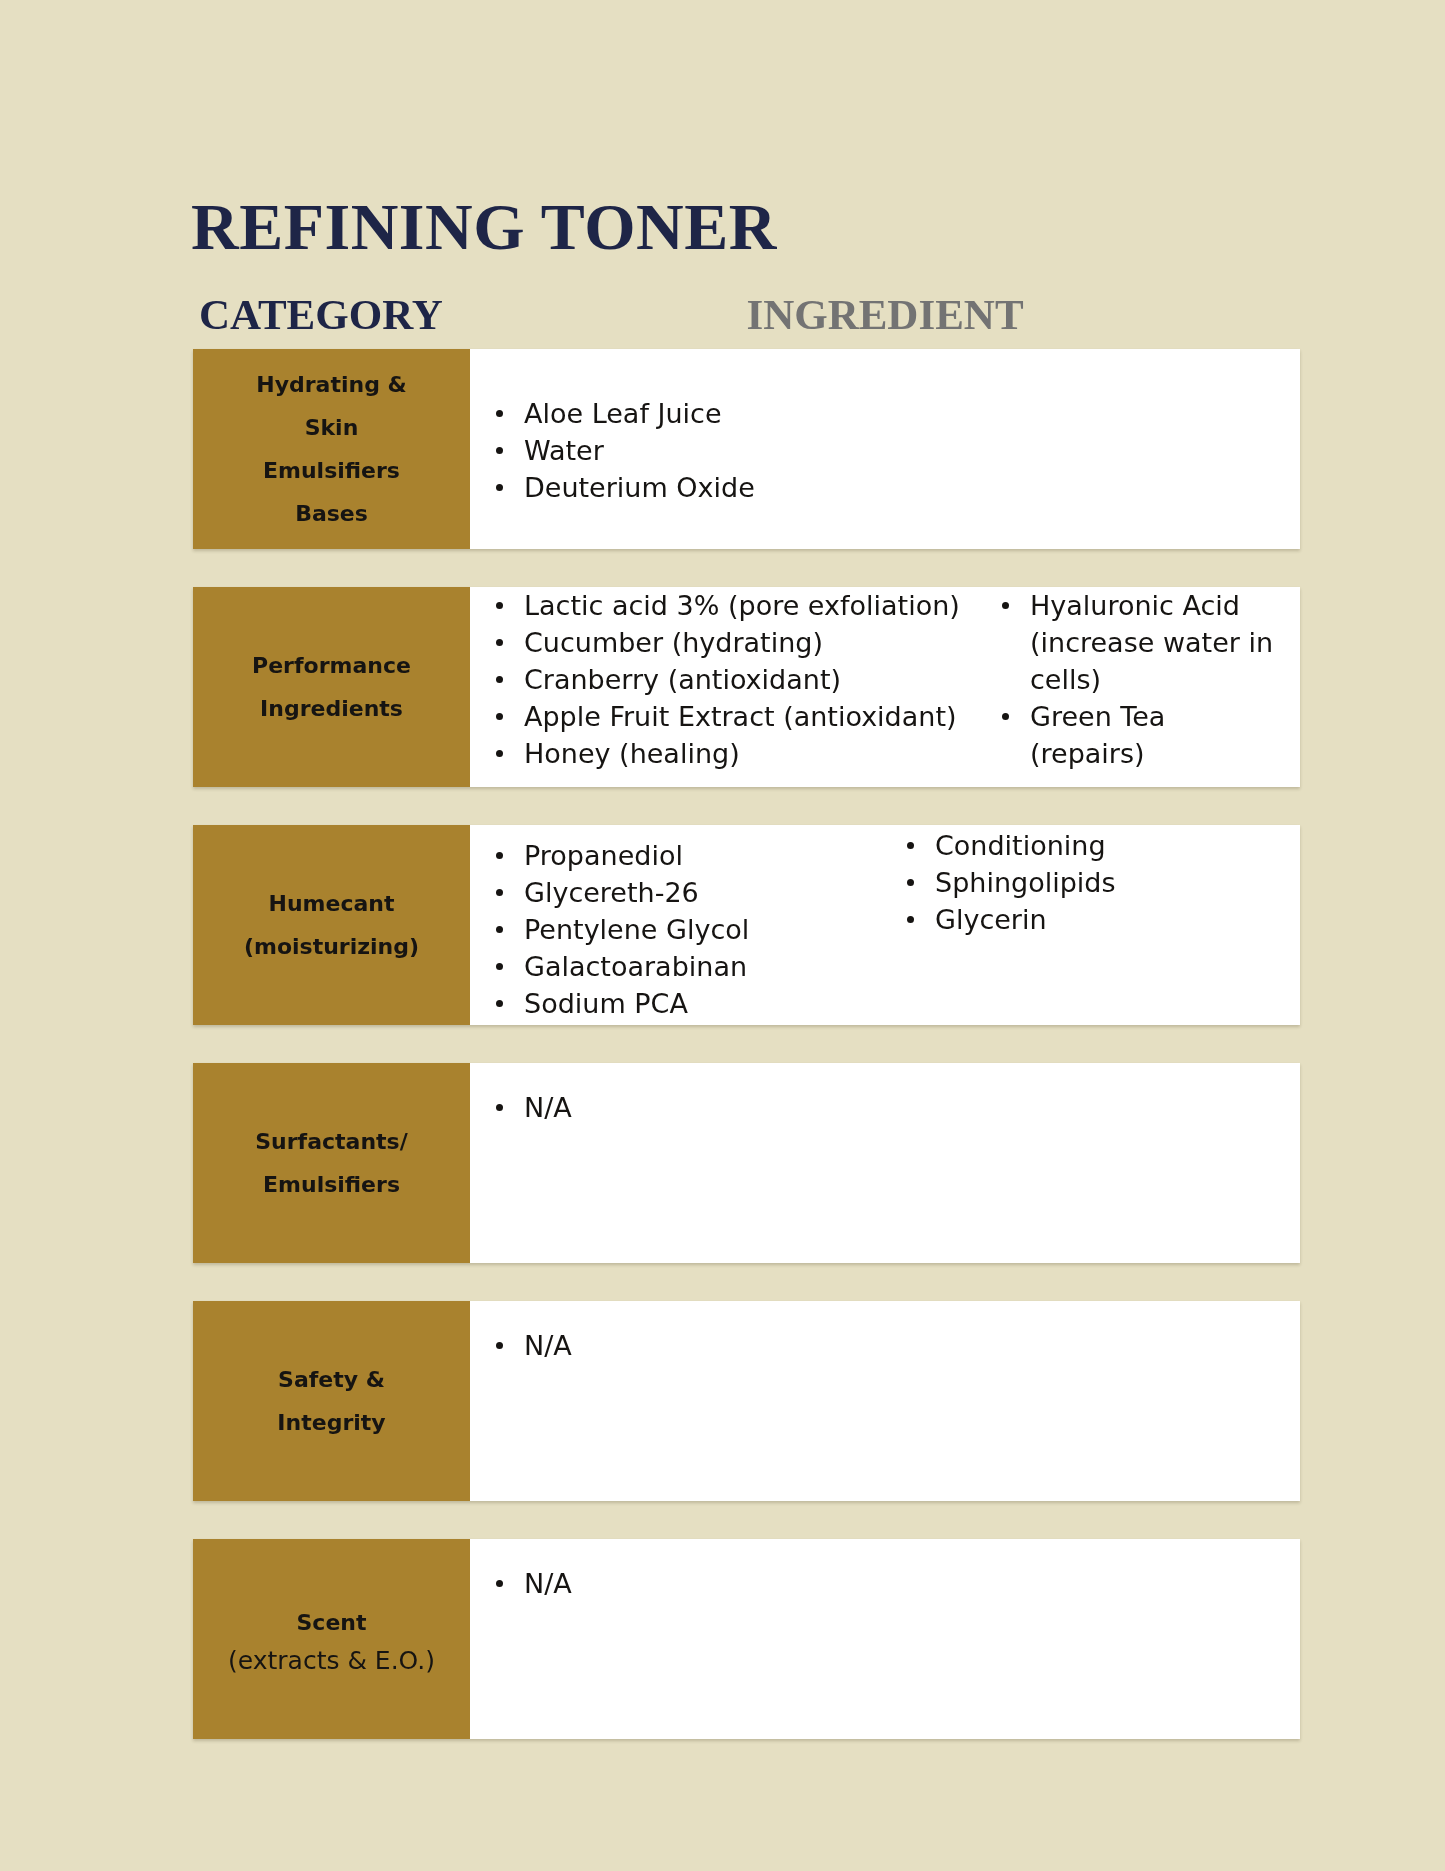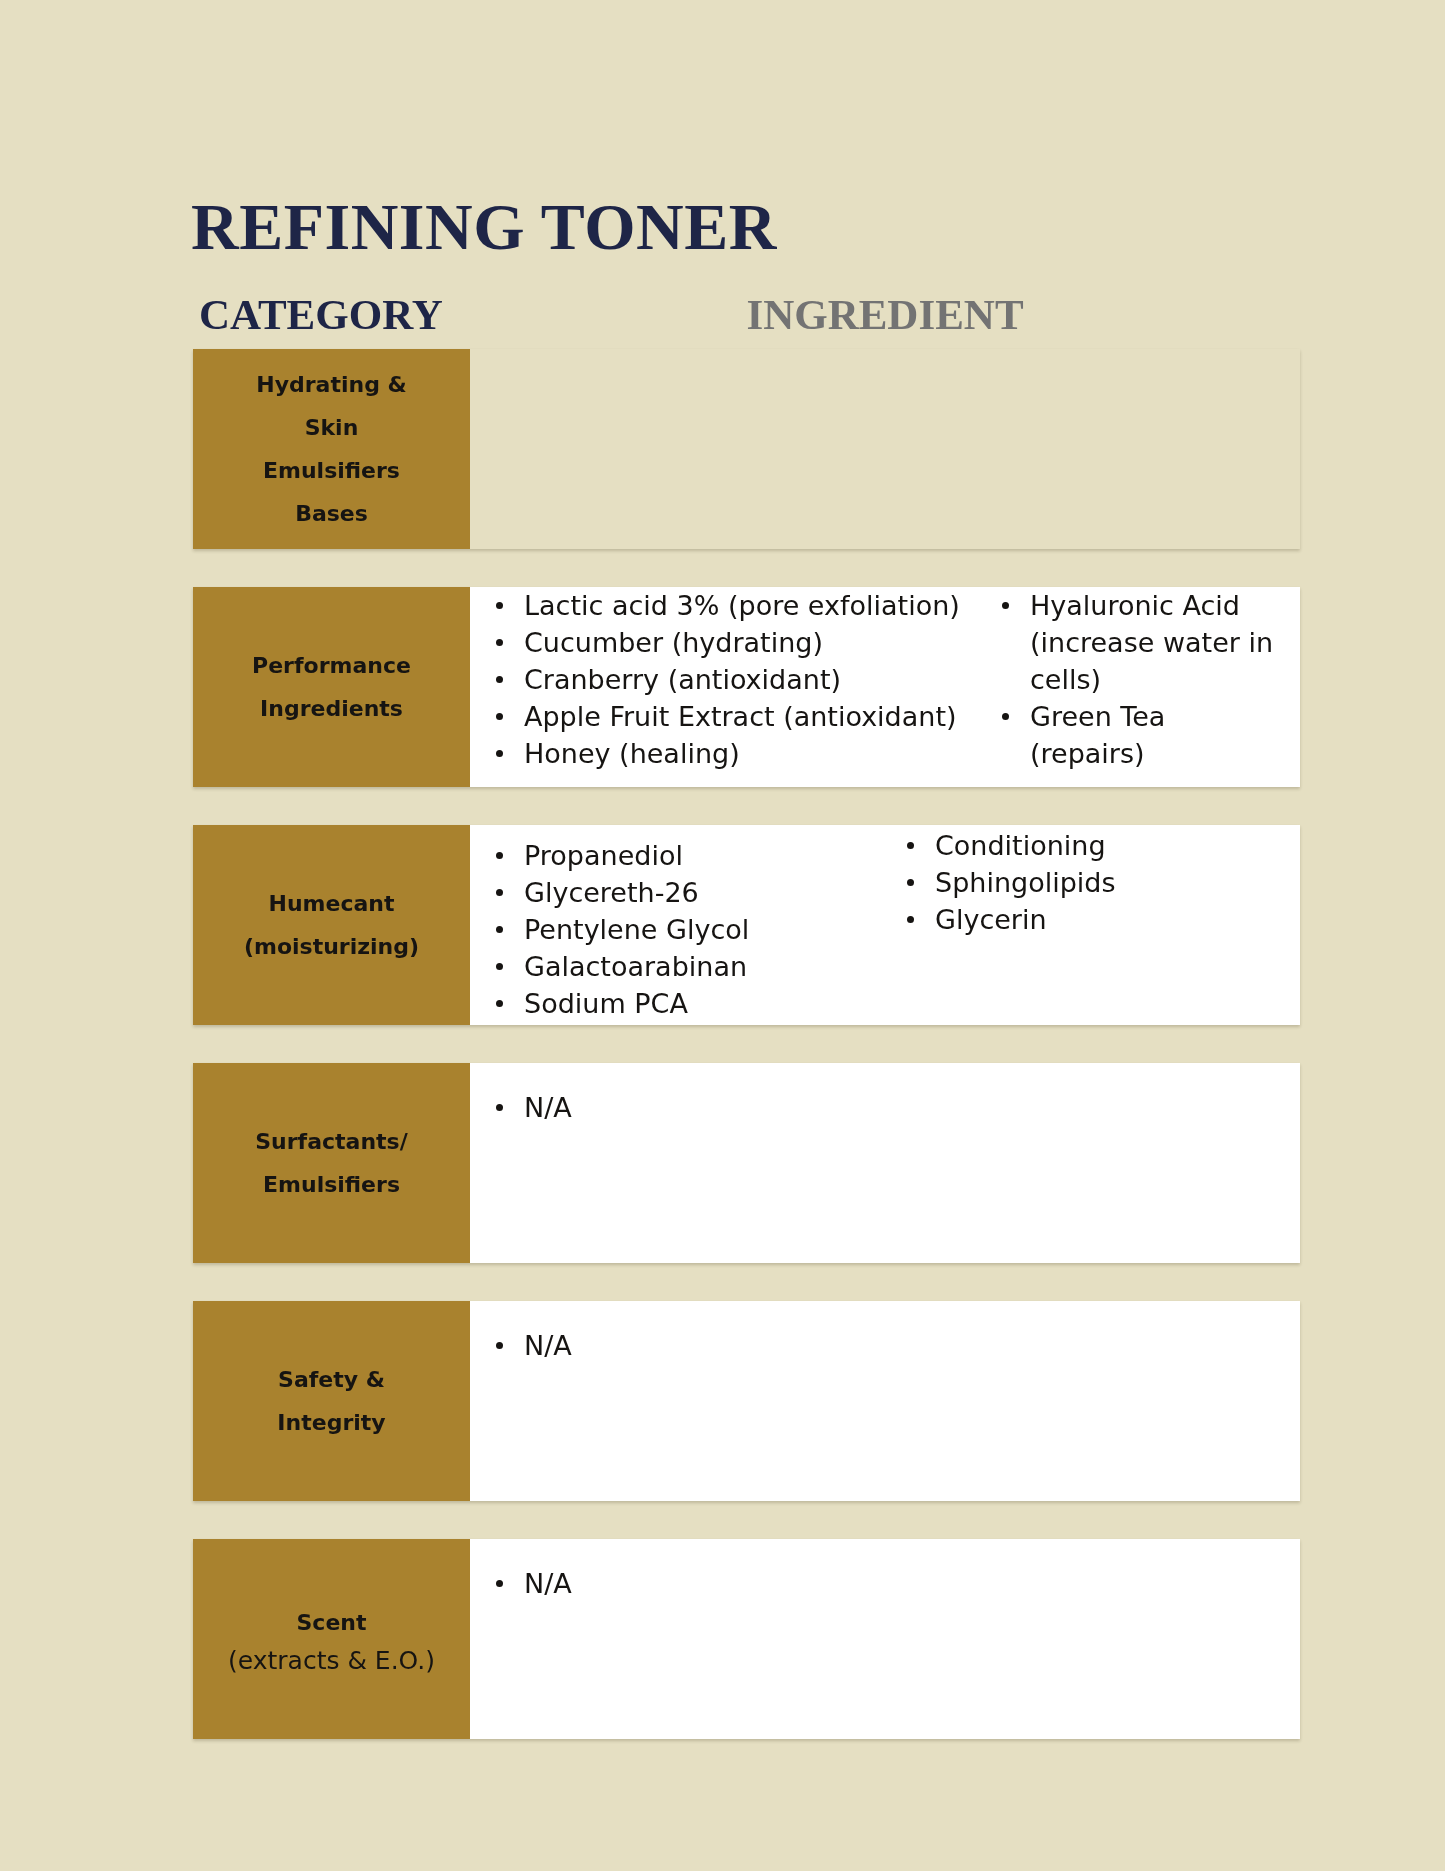--- a/index.html
+++ b/index.html
@@ -170,20 +170,27 @@
   <div class="row row-0">
     <div class="cat-box">
       <span class="cat-lines">
             <span class="cat-line">Hydrating &amp;</span>
             <span class="cat-line">Skin</span>
             <span class="cat-line">Emulsifiers</span>
             <span class="cat-line">Bases</span>
           </span>
 
     </div>
+    <div class="ing-box">
+          <ul class="ing-list col-0">
+            <li class="ing-item">Aloe Leaf Juice</li>
+            <li class="ing-item">Water</li>
+            <li class="ing-item">Deuterium Oxide</li>
+          </ul>
+        </div>
   </div>
 
   <div class="row row-1">
     <div class="cat-box">
       <span class="cat-lines">
             <span class="cat-line">Performance</span>
             <span class="cat-line">Ingredients</span>
           </span>
 
     </div>

